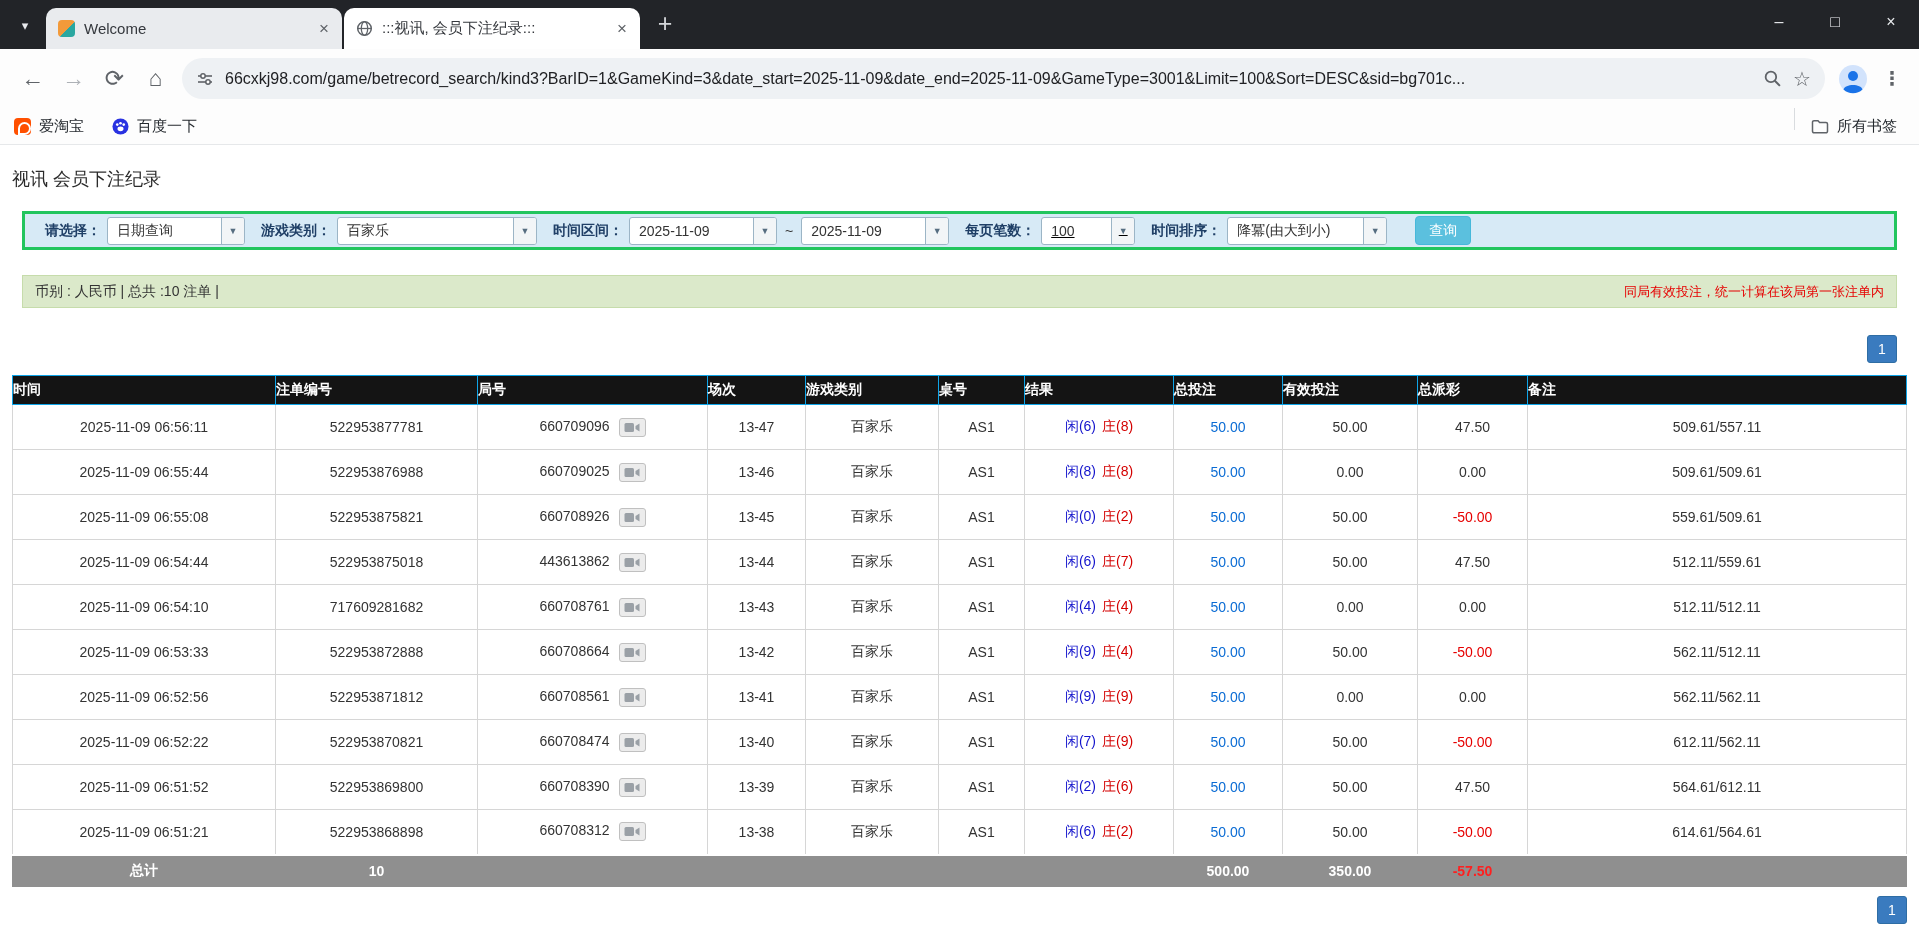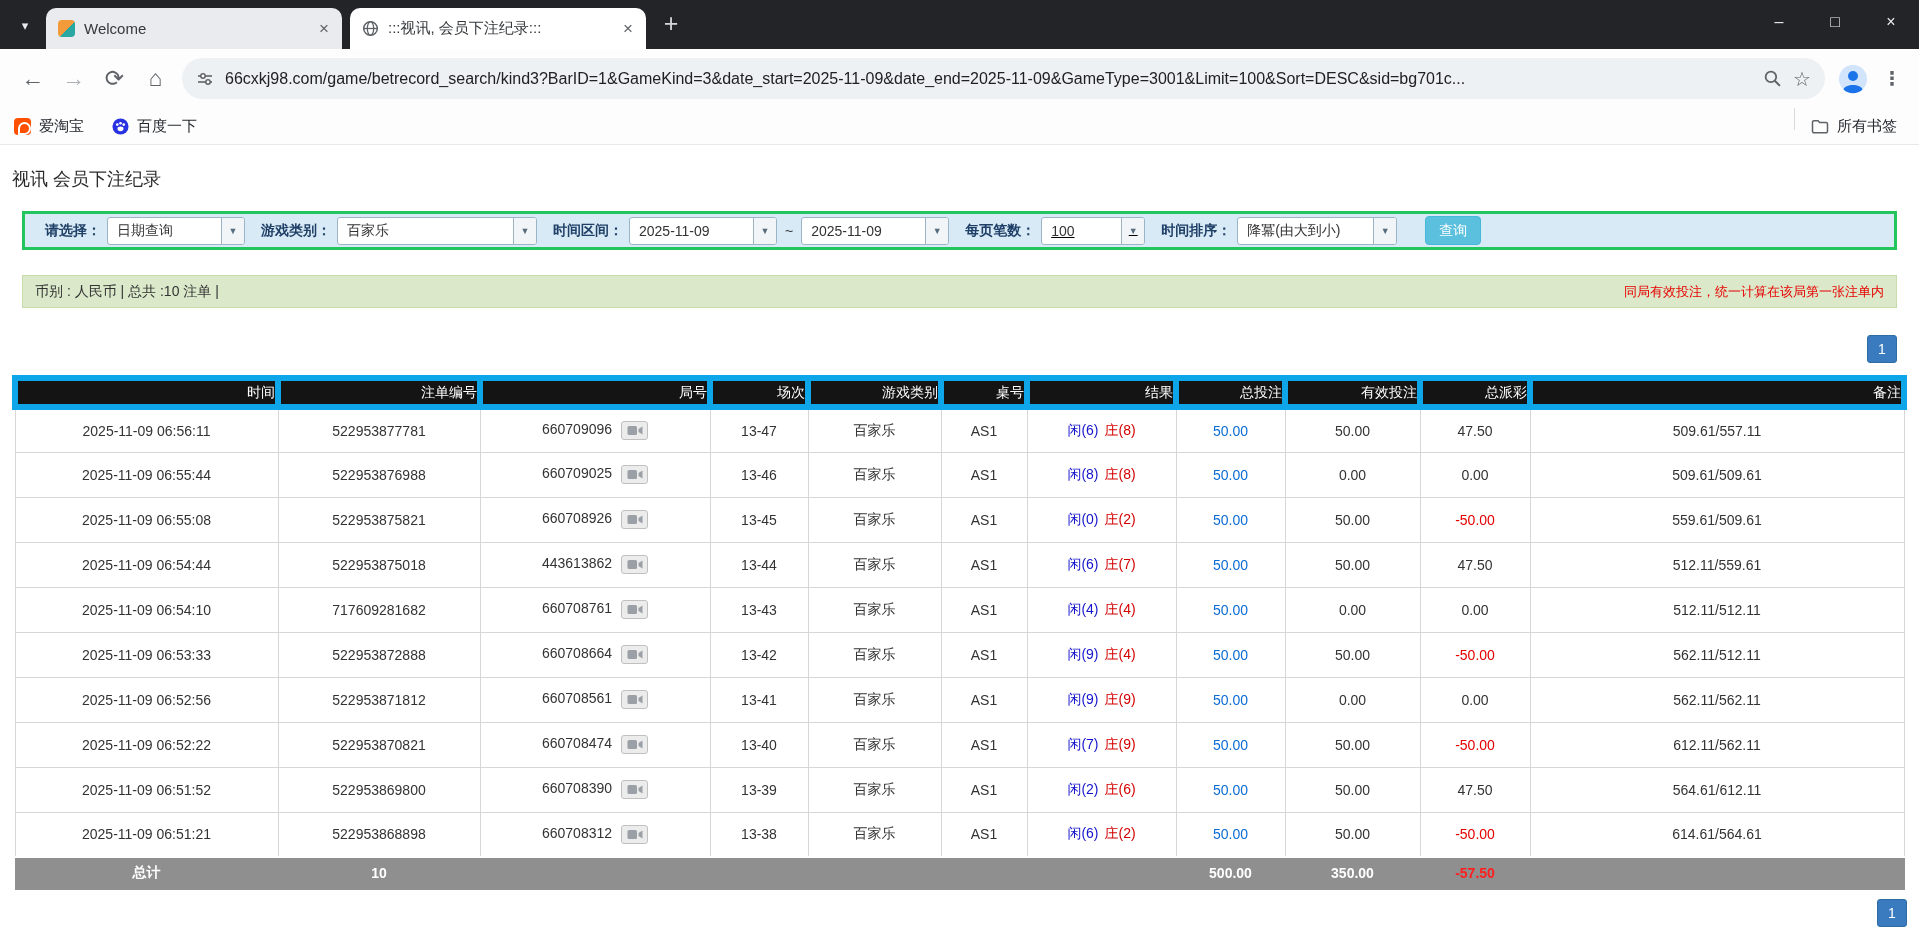--- a/index.html
+++ b/index.html
@@ -5,21 +5,21 @@
   * { margin:0; padding:0; box-sizing:border-box; }
   html,body { width:1919px; height:939px; overflow:hidden; background:#fff;
     font-family:"Liberation Sans","DejaVu Sans",sans-serif; }
 
   
   .tabstrip { height:49px; background:#222428; display:flex; align-items:flex-end; position:relative; }
   .tab-search-btn { width:30px; height:30px; margin:0 6px 9px 10px; border-radius:7px;
     display:flex; align-items:center; justify-content:center; color:#e8eaed; font-size:13px; }
   .tab { height:41px; width:296px; border-radius:10px 10px 0 0; display:flex; align-items:center;
     padding:0 8px 0 12px; gap:9px; }
-  .tab.inactive { background:#e9ebee; margin-right:8px; }
+  .tab.inactive { background:#e9ebee; margin-right:2px; }
   .tab.active { background:#ffffff; }
   .tab-title { flex:1; font-size:15px; color:#35383d; white-space:nowrap; overflow:hidden; text-overflow:ellipsis; }
   .tab-close { width:20px; height:20px; border-radius:50%; display:flex; align-items:center;
     justify-content:center; color:#5f6368; font-size:17px; }
   .favicon-welcome { width:17px; height:17px; border-radius:4px;
     background:linear-gradient(135deg,#f39a3a 0 55%,#2aa7a0 55% 100%); flex:0 0 auto; }
   .newtab-btn { color:#d4d6da; font-size:25px; margin:0 0 11px 10px; width:30px; height:30px;
     display:flex; align-items:center; justify-content:center; border-radius:7px; }
   .win-controls { position:absolute; right:0; top:0; height:44px; display:flex; }
   .win-controls span { width:56px; height:44px; display:flex; align-items:center; justify-content:center;
@@ -53,38 +53,38 @@
 
   .filterbar { margin:20px 22px 0; height:39px; background:#d7eaf6; border:3px solid #22c55e;
     display:flex; align-items:center; padding:0 4px; font-size:14px; }
   .flabel { font-weight:bold; color:#1f3f66; margin:0 6px 0 16px; white-space:nowrap; }
   .combo { display:inline-flex; height:28px; background:#fff; border:1px solid #9cb5c6;
     border-radius:3px; align-items:center; overflow:hidden; }
   .combo-value { padding:0 9px; font-size:14px; color:#333; flex:1; white-space:nowrap; overflow:hidden; }
   .combo-btn { width:23px; height:100%; border-left:1px solid #9cb5c6; background:#f2f5f7;
     display:flex; align-items:center; justify-content:center; font-size:9px; color:#566d80; }
   .w-select { width:138px; } .w-game { width:200px; } .w-date { width:148px; }
-  .w-size { width:104px;text-decoration:underline; } .w-sort { width:160px; }
+  .w-size { width:94px;text-decoration:underline; } .w-sort { width:160px; }
   .tilde { margin:0 8px; color:#333; }
   .search-btn { margin-left:28px; height:29px; padding:0 13px; background:#5bc0de;
     border:1px solid #46b8da; border-radius:4px; color:#fff; font-size:14px;
     display:flex; align-items:center; }
 
   .summarybar { margin:25px 22px 0; height:33px; background:#dbe9ca; border:1px solid #c6dcab;
     display:flex; align-items:center; justify-content:space-between; padding:0 12px; font-size:14px; color:#333; }
   .summary-right { color:#e60000; font-size:13px; }
 
   .pagination { margin:27px 22px 0; display:flex; justify-content:flex-end; }
   .pagination.bottom { margin-top:9px; margin-right:12px; }
   .pagebtn { min-width:30px; height:28px; background:#3a7bbf; border:1px solid #2e6da4; border-radius:3px;
     color:#fff; font-size:14px; display:flex; align-items:center; justify-content:center; }
 
   table.bet-table { border-collapse:collapse; table-layout:fixed; width:1895px; margin:12px 0 0 12px; }
-  .bet-table thead th { background:#141414; border:6px solid #0ea5e9; color:#fff; font-size:14px;
-    font-weight:normal; height:29px; text-align:right; }
+  .bet-table thead th { background:#141414; border:1px solid #0ea5e9; color:#fff; font-size:14px;
+    font-weight:bold; height:29px; text-align:left; }
   .bet-table tbody td { background:#fff; border:1px solid #d6d6d6; height:45px; text-align:center;
     font-size:14px; color:#333; vertical-align:middle; }
   .bet-table .foot td { background:#8f8f8f; border:1px solid #8f8f8f; color:#fff; font-weight:bold;
     height:32px; text-align:center; font-size:14px; }
   .bet-table tr.total-row td { border-top:2px solid #fff; }
   .res-player { color:#1414cc; margin-right:6px; }
   .res-banker { color:#d40000; }
   .bet-link { color:#0b6cd4; }
   .neg { color:#e60000 !important; }
   .foot .neg { color:#ff1f1f !important; }

